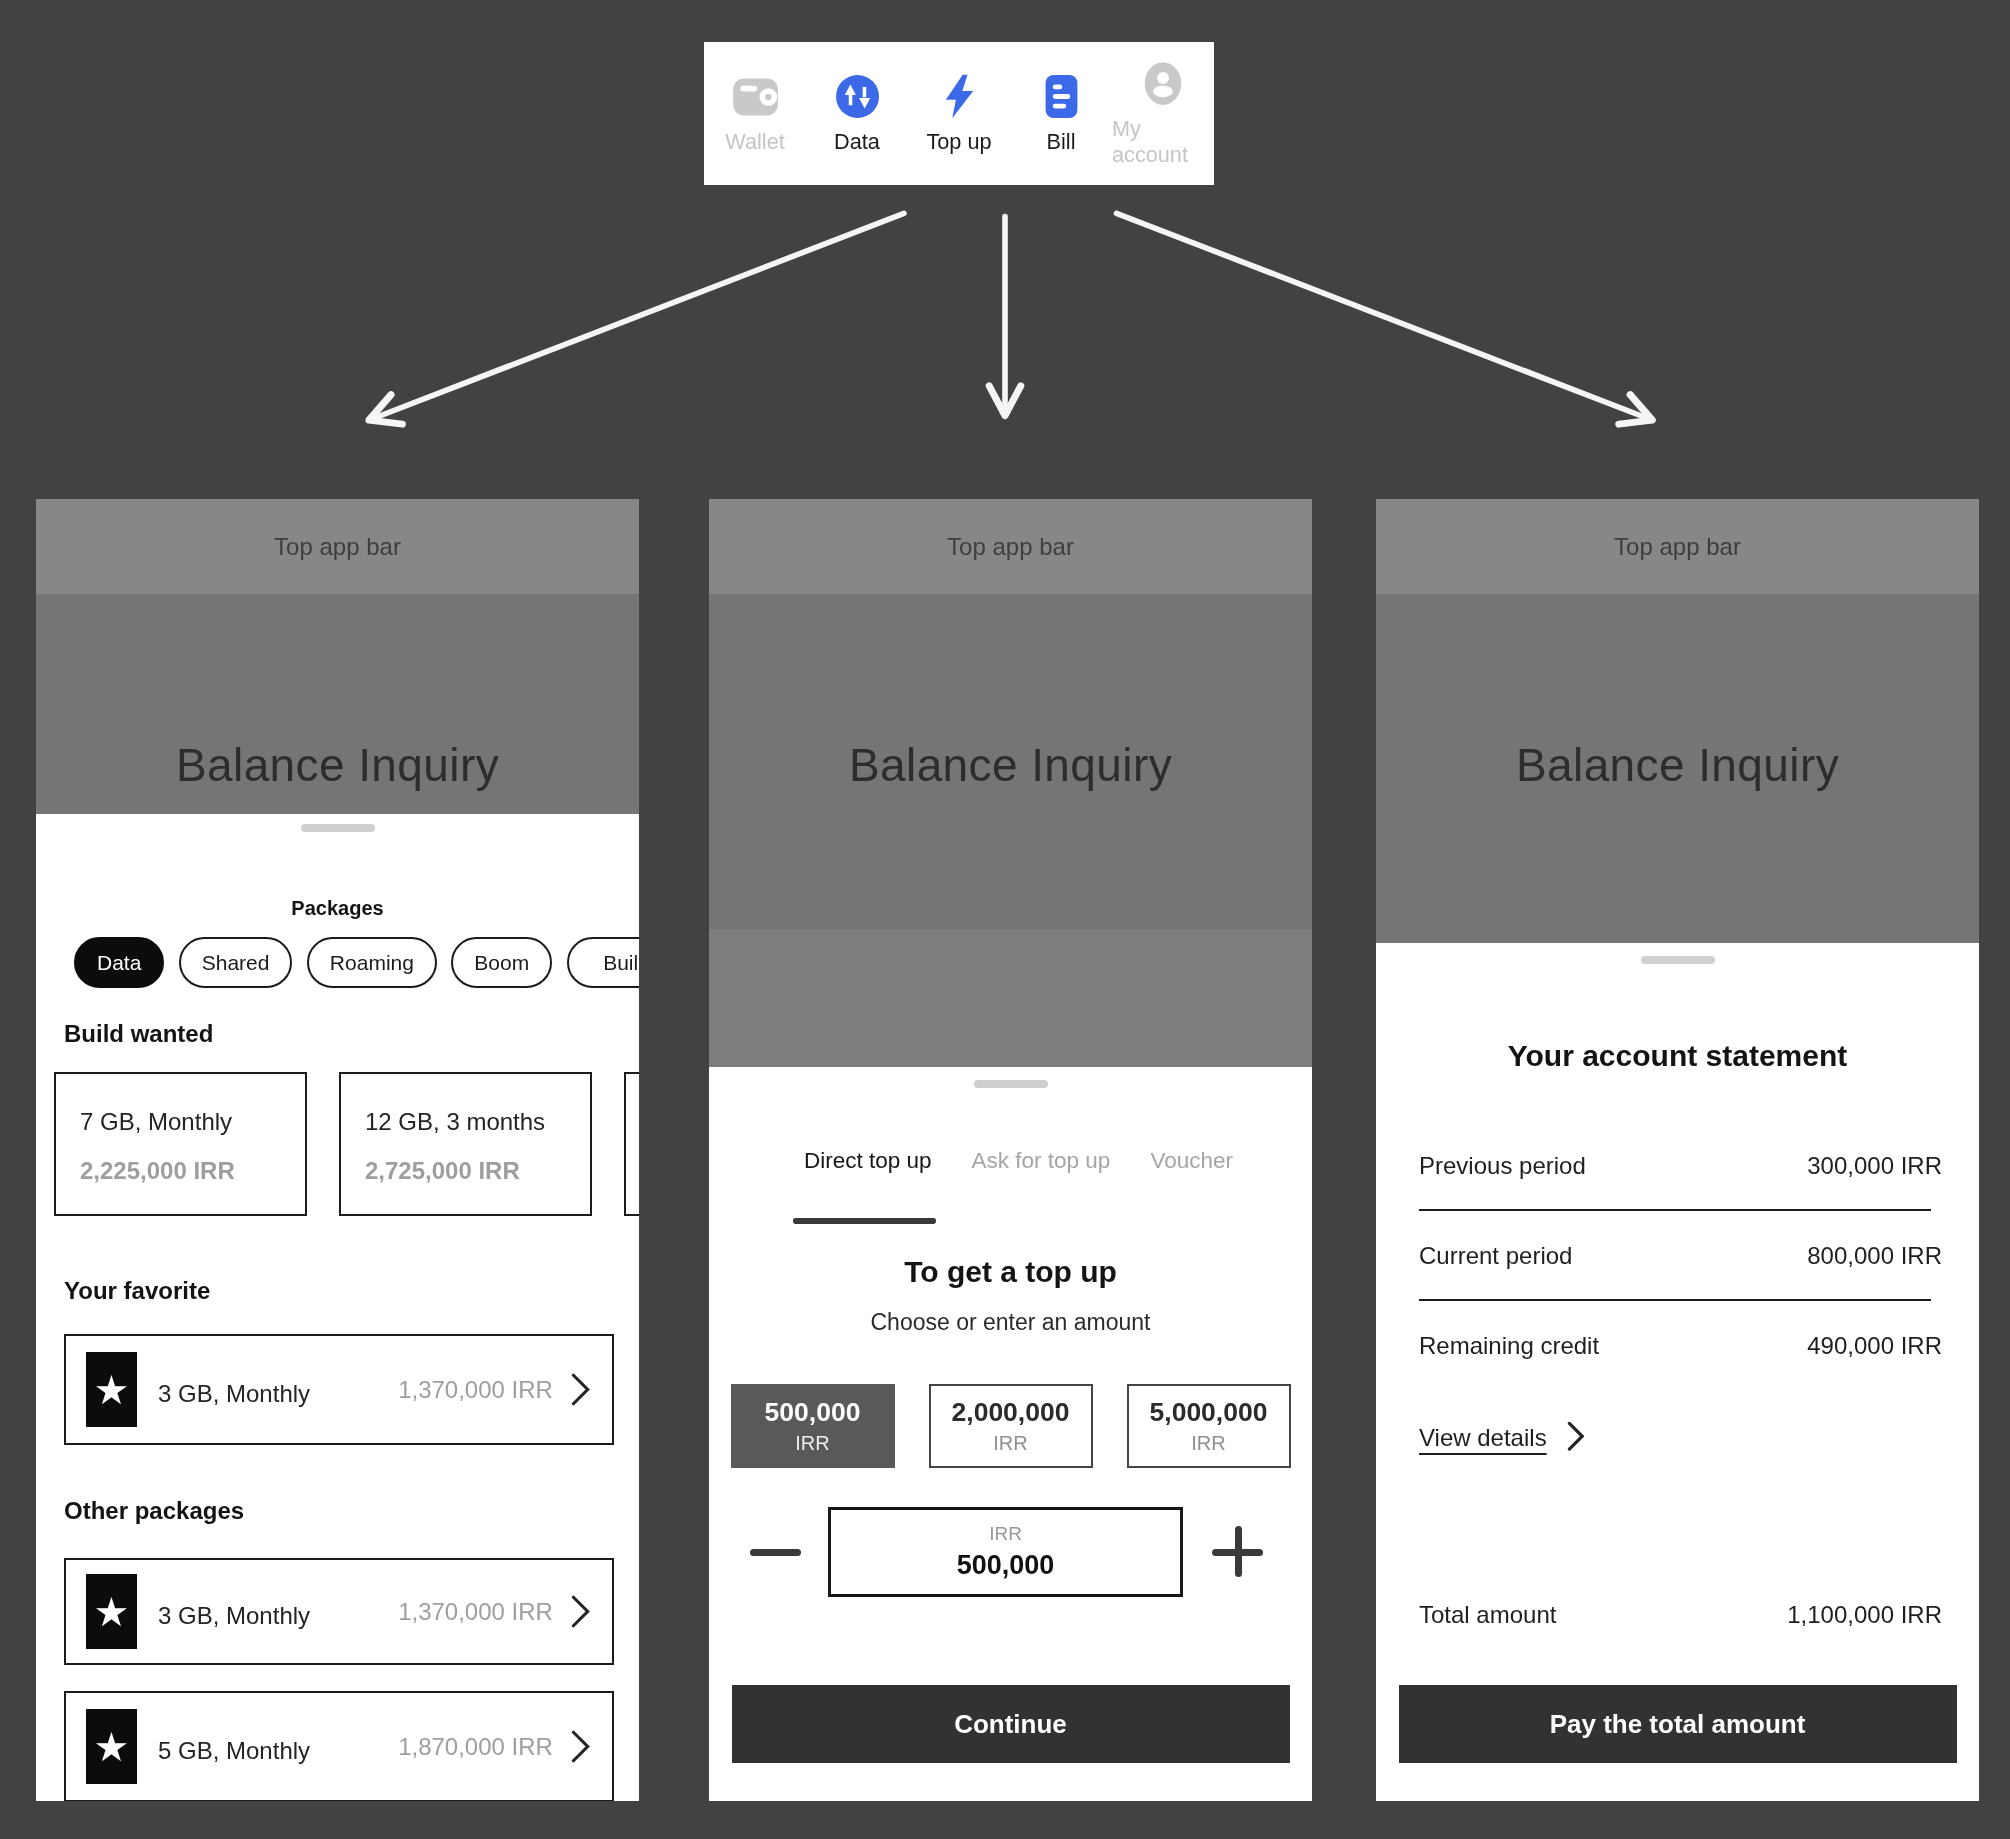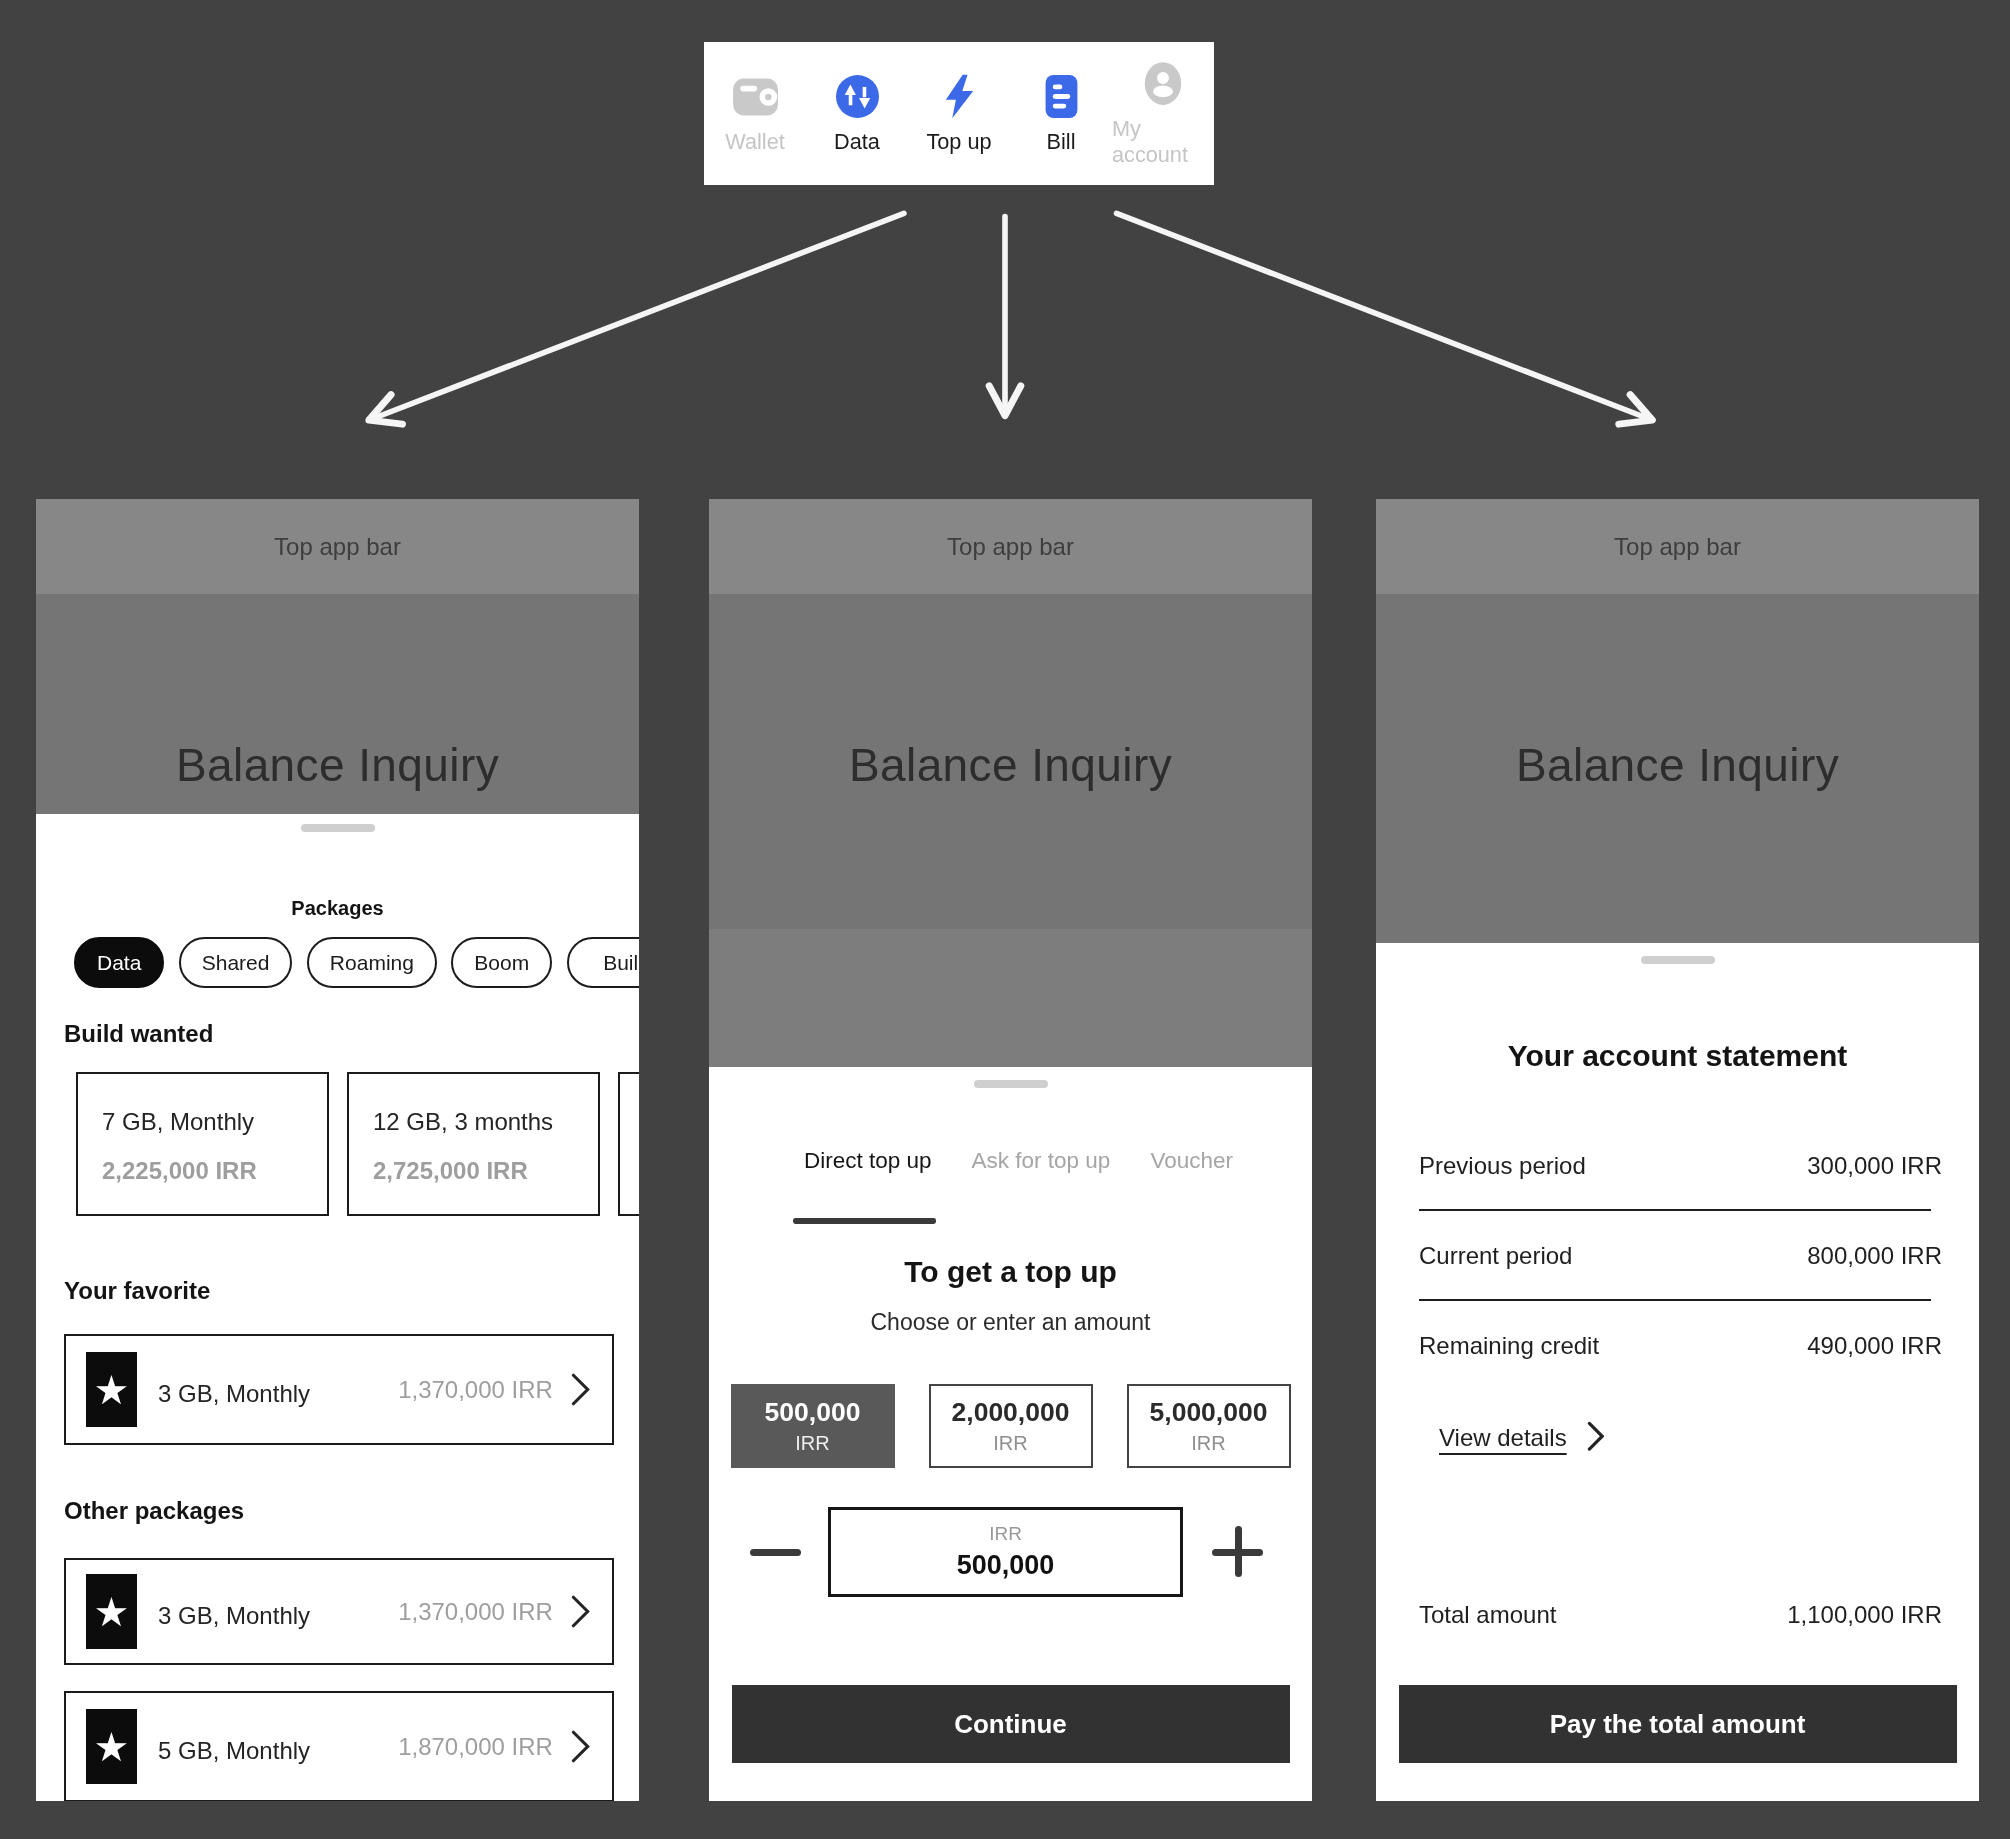--- a/index.html
+++ b/index.html
@@ -33,21 +33,21 @@
 
   
   .chips-row{position:absolute;left:38px;top:123px;width:722px;display:flex;gap:14.4px;}
   .chip{height:51px;border:2.4px solid #1b1b1b;border-radius:27px;background:#fff;
         display:flex;align-items:center;justify-content:center;padding:0 21px;
         font-size:21px;color:#1b1b1b;box-sizing:border-box;flex:0 0 auto;cursor:pointer;}
   .chip.selected{background:#0c0c0c;border-color:#0c0c0c;color:#fff;}
   .chip.clipped{width:120px;}
 
   
-  .cards-row{position:absolute;left:40px;top:258px;width:882px;display:flex;gap:18px;}
+  .cards-row{position:absolute;left:18px;top:258px;width:882px;display:flex;gap:32px;}
   .pkg-card{width:253px;height:144px;border:2.4px solid #1b1b1b;background:#fff;box-sizing:border-box;
             display:flex;flex-direction:column;justify-content:center;gap:21px;padding:4.8px 0 0 24px;cursor:pointer;}
   .pkg-card .t{font-size:24px;color:#242424;}
   .pkg-card .p{font-size:24px;font-weight:bold;color:var(--muted-text,#9e9e9e);}
   .pkg-card.clipped{width:160px;}
 
   
   .pkg-row{position:absolute;left:28px;width:550px;height:111px;border:2.4px solid #1b1b1b;background:#fff;
            box-sizing:border-box;display:flex;align-items:center;padding:0 22.5px 0 20px;cursor:pointer;}
   .star-tile{width:51px;height:75px;background:#0c0c0c;display:flex;align-items:center;justify-content:center;
@@ -80,21 +80,21 @@
   .step-btn .bar-v{position:absolute;left:22.5px;top:0;width:7.2px;height:51px;border-radius:4px;background:#3a3a3a;}
 
   .btn-dark{position:absolute;left:22.5px;right:22.5px;height:78px;background:var(--dark-button,#323232);
             display:flex;align-items:center;justify-content:center;color:#fff;font-size:26px;font-weight:bold;
             cursor:pointer;}
 
   
   .stmt-row{position:absolute;left:43px;right:37px;height:48px;display:flex;align-items:center;
             justify-content:space-between;font-size:24px;color:#1f1f1f;}
   .stmt-div{position:absolute;left:43px;right:48px;height:2.4px;background:#1d1d1d;}
-  .view-details{position:absolute;left:43px;height:40px;display:flex;align-items:center;gap:20px;cursor:pointer;margin-left:20px;}
+  .view-details{position:absolute;left:43px;height:40px;display:flex;align-items:center;gap:20px;cursor:pointer;}
   .view-details .vd{font-size:24px;color:#1f1f1f;text-decoration:underline;text-decoration-thickness:1.6px;
                     text-underline-offset:7.2px;}
 </style>
 </head>
 <body>
 
 <div class="canvas">
 
   <div class="navcard">
 

